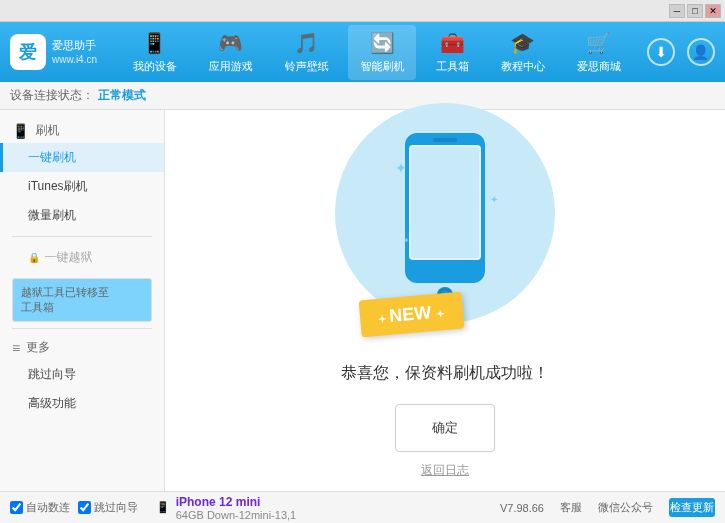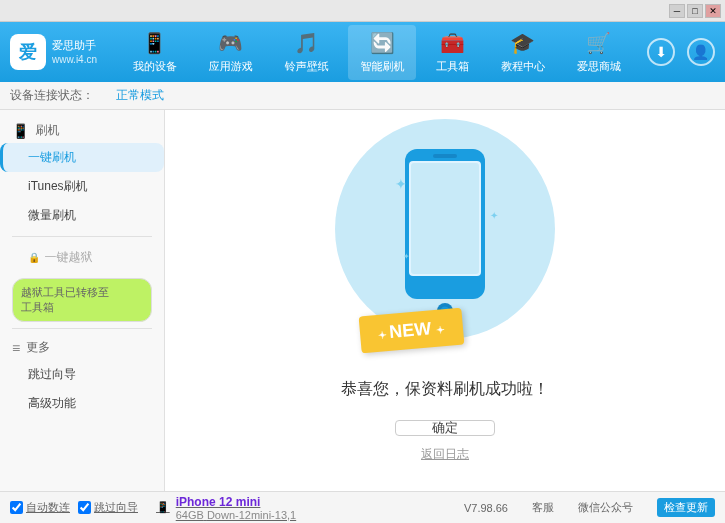--- a/index.html
+++ b/index.html
@@ -69,21 +69,21 @@
     
     .status-bar {
       height: 28px;
       background: #f5f5f5;
       border-bottom: 1px solid #ddd;
       display: flex; align-items: center;
       padding: 0 10px;
       font-size: 12px; color: #333;
     }
     .status-bar .label { color: #666; }
-    .status-bar .value { color: #1a9de0; font-weight: normal; margin-left: 22px; }
+    .status-bar .value { color: #1a9de0; font-weight: bold; margin-left: 4px; }
 
     
     .main { display: flex; height: calc(523px - 22px - 60px - 28px - 32px); }
 
     
     .sidebar {
       width: 165px;
       background: #f8f8f8;
       border-right: 1px solid #e0e0e0;
       overflow-y: auto;
@@ -93,37 +93,37 @@
     .sidebar-section-header {
       display: flex; align-items: center;
       padding: 4px 12px;
       color: #666; font-size: 12px;
       cursor: pointer;
     }
     .sidebar-icon { margin-right: 6px; font-size: 14px; color: #888; }
     .sidebar-item {
       padding: 6px 28px 6px 28px;
       color: #444; font-size: 12px;
-      cursor: pointer; border-radius: 8px;
+      cursor: pointer; border-radius: 0;
       position: relative;
     }
     .sidebar-item.active {
       background: #e0f0fb;
       color: #1a9de0;
       border-left: 3px solid #1a9de0;
       padding-left: 25px;
     }
     .sidebar-divider { height: 1px; background: #e0e0e0; margin: 6px 12px; }
     .sidebar-note {
       margin: 6px 12px;
       padding: 6px 8px;
-      background: #bef264;
+      background: #7dd3fc;
       border: 1px solid #ddd;
       font-size: 11px; color: #666;
-      border-radius: 12px;
+      border-radius: 3px;
     }
 
     
     .content {
       flex: 1;
       background: white;
       display: flex;
       flex-direction: column;
       align-items: center;
       justify-content: center;
@@ -171,21 +171,21 @@
     }
 
     
     .success-msg {
       font-size: 16px; color: #333;
       margin-bottom: 20px;
       font-weight: 500;
     }
 
     .confirm-btn {
-      width: 100px; height: 16px;
+      width: 100px; height: 48px;
       background: white;
       border: 1px solid #ccc;
       border-radius: 4px;
       font-size: 13px; color: #444;
       cursor: pointer;
       margin-bottom: 10px;
       display: flex; align-items: center; justify-content: center;
     }
 
     .back-link {
@@ -195,34 +195,34 @@
 
     
     .bottom-bar {
       height: 32px;
       background: #f5f5f5;
       border-top: 1px solid #ddd;
       display: flex; align-items: center;
       padding: 0 10px;
       font-size: 11px; color: #666;
     }
-    .bottom-left { display: flex; align-items: center; gap: 8px; flex: 1; text-decoration: underline; }
+    .bottom-left { display: flex; align-items: center; gap: 8px; flex: 1; }
     .checkbox-item { display: flex; align-items: center; gap: 3px; cursor: pointer; }
     .checkbox-item input { cursor: pointer; }
     .device-info { display: flex; align-items: center; gap: 6px; margin-left: 10px; }
     .device-name { color: #6d28d9; font-weight: bold; font-size: 12px; }
     .device-details { color: #888; font-size: 11px; }
 
-    .bottom-right { display: flex; align-items: center; gap: 24px; }
+    .bottom-right { display: flex; align-items: center; gap: 16px; }
     .bottom-version { color: #666; font-size: 11px; }
     .bottom-link { color: #666; font-size: 11px; cursor: pointer; }
     .bottom-update-btn {
       background: #1a9de0; color: white;
       border: none; border-radius: 3px;
-      padding: 2px 7px; font-size: 11px;
+      padding: 2px 1px; font-size: 11px;
       cursor: pointer;
     }
 
     
     .sidebar-item.locked { color: #aaa; }
     .lock-icon { font-size: 10px; color: #bbb; margin-right: 4px; }
   </style>
 </head>
 <body>
 

